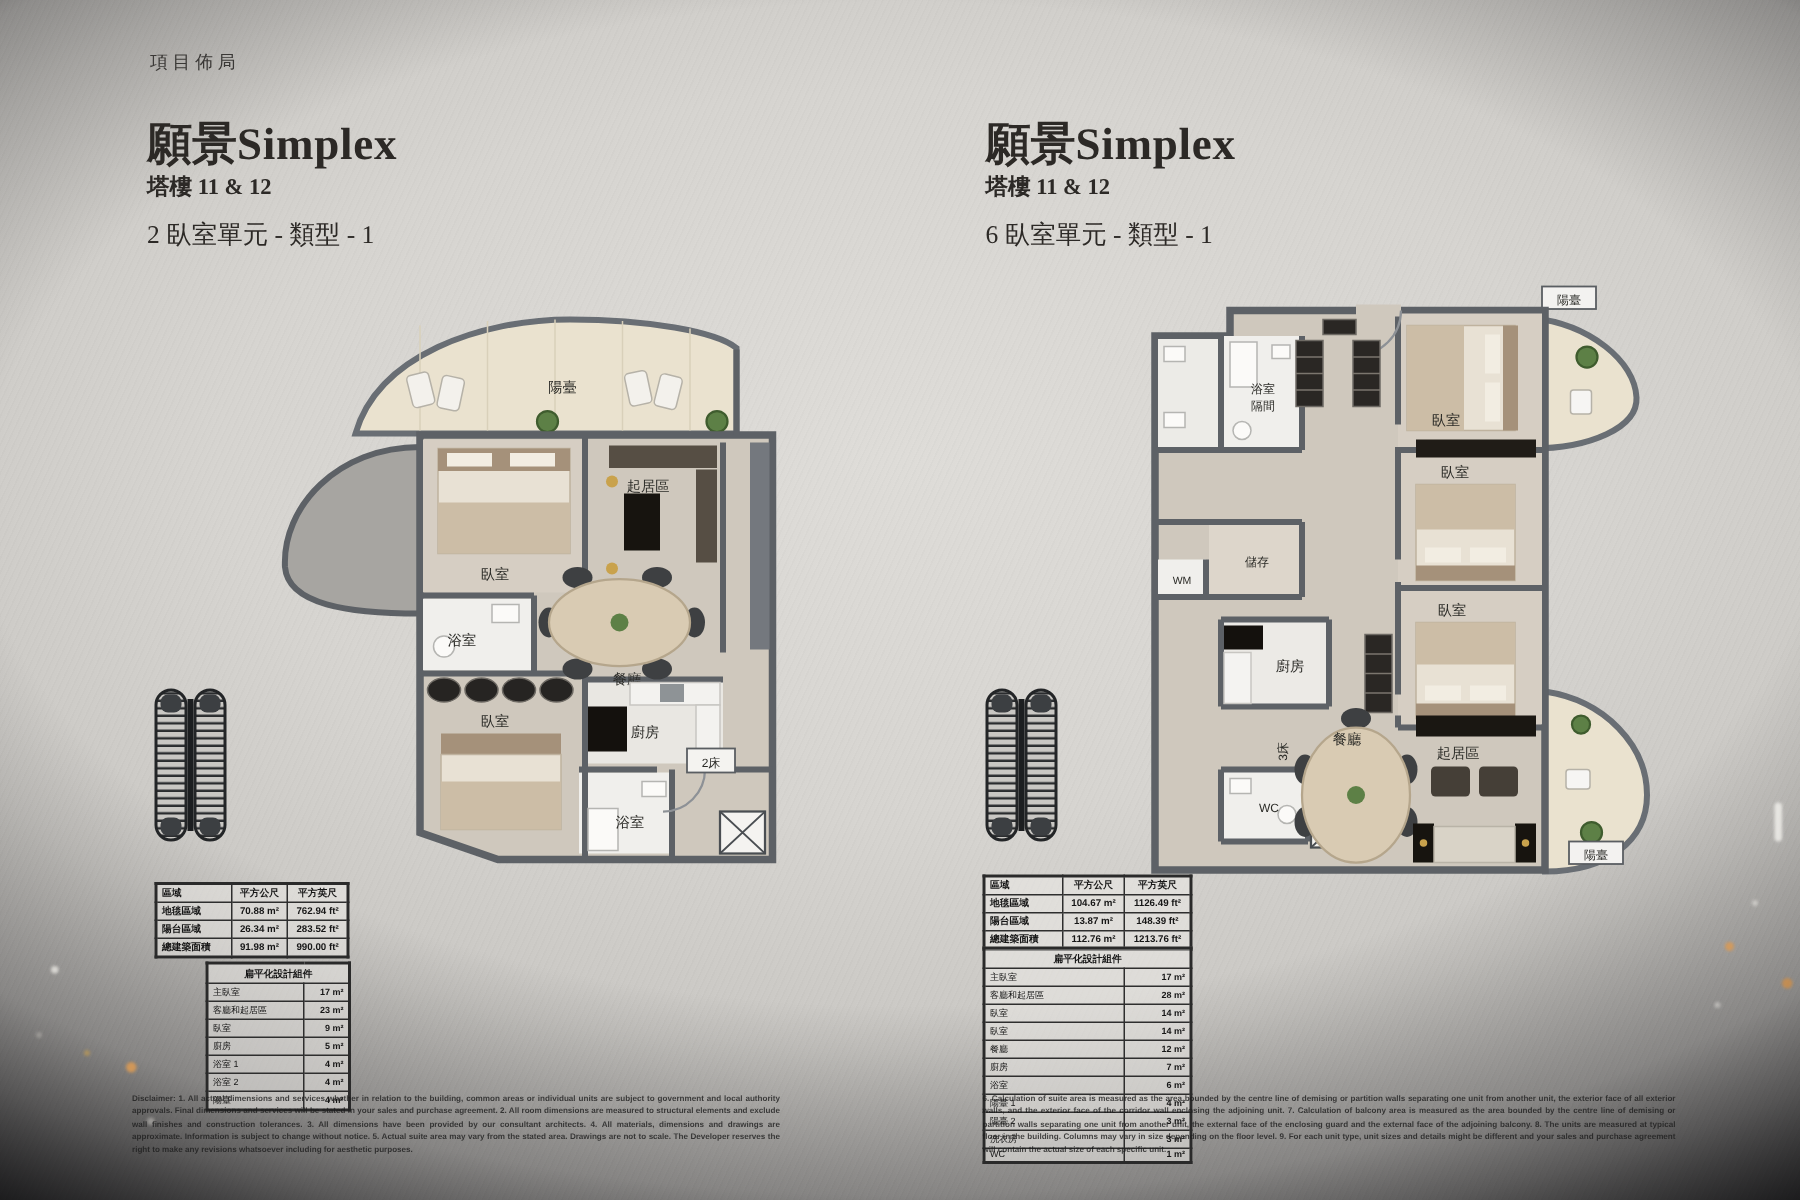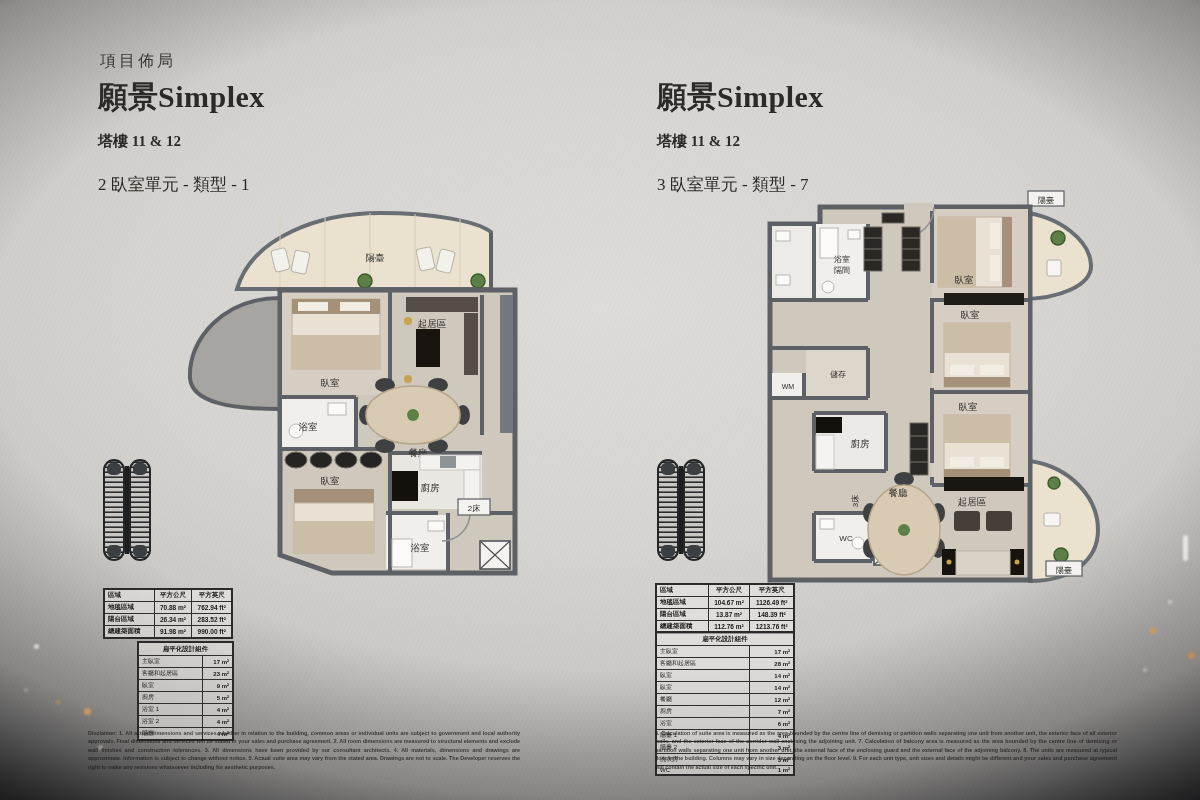--- a/index.html
+++ b/index.html
@@ -10,28 +10,28 @@
       #dedcd8 0%, #d6d4d0 32%, #c9c7c3 52%, #aeacaa 70%, #6a6968 86%, #17171a 100%);}
   .grain{position:absolute;inset:0;opacity:.45;
     background:repeating-linear-gradient(115deg, rgba(255,255,255,.06) 0 1px,
       rgba(0,0,0,.035) 1px 2px, transparent 2px 4px);}
   .vignette{position:absolute;inset:0;
     background:radial-gradient(88% 72% at 50% 42%, transparent 58%,
       rgba(10,10,12,.28) 80%, rgba(6,6,8,.88) 100%);}
   .dot{position:absolute;border-radius:50%;filter:blur(1.2px);}
   .streak{position:absolute;border-radius:3px;filter:blur(1px);}
 
-  .eyebrow{position:absolute;left:100px;top:51px;font-size:16px;letter-spacing:3px;
+  .eyebrow{position:absolute;left:100px;top:33px;font-size:12px;letter-spacing:3px;
     color:#3a3836;font-family:Liberation Sans, sans-serif;}
   .unit-head{position:absolute;color:#2c2926;}
   .uh-title{font-size:30px;line-height:1;}
   .uh-cjk{font-weight:700;margin-top:40px;}
   .uh-latin{font-weight:700;letter-spacing:.5px;}
-  .uh-tower{font-size:15px;font-weight:700;margin-top:20px;}
-  .uh-type{font-size:17px;font-weight:400;margin-top:22px;}
+  .uh-tower{font-size:15px;font-weight:700;margin-top:3px;}
+  .uh-type{font-size:17px;font-weight:400;margin-top:11px;}
 
   table.dtable{position:absolute;border-collapse:collapse;
     background:rgba(236,235,232,.55);font-family:"Liberation Sans",sans-serif;
     color:#161616;border:2px solid #2a2a2a;}
   table.dtable td{border:1px solid #2e2e2e;padding:1px 3px;white-space:nowrap;}
   .area-t{font-size:6.5px;}
   .area-t td.num{text-align:center;font-weight:700;}
   .area-t td.lab{font-weight:700;}
   .comp-t{font-size:6px;}
   .comp-t td.title{text-align:center;font-weight:700;font-size:6.5px;padding:1.5px 2px;}
@@ -72,21 +72,21 @@
     </div>
     <div class="uh-tower">塔樓 11 &amp; 12</div>
     <div class="uh-type">2 臥室單元 - 類型 - 1</div>
   </div>
 
   <div class="unit-head" style="left:657px;top:82px;">
     <div class="uh-title">
       <span class="uh-cjk">願景</span><span class="uh-latin">Simplex</span>
     </div>
     <div class="uh-tower">塔樓 11 &amp; 12</div>
-    <div class="uh-type">3 臥室單元 - 類型 - 7</div>
+    <div class="uh-type">6 臥室單元 - 類型 - 1</div>
   </div>
 
   <svg class="plan" style="left:180px;top:203px;" width="345" height="375" viewBox="0 0 345 375">
 
     <path d="M100,95 C45,95 8,135 10,175 C12,200 52,206 100,206 Z" fill="#a7a5a1" stroke="#5d6166" stroke-width="4"></path>
 
     <path d="M57,86 C72,34 140,10 200,10 C252,10 297,18 311,29 L311,86 Z" fill="#eae2cf" stroke="#696e74" stroke-width="4"></path>
     <path d="M100,14 V84 M145,11 V84 M190,10 V84 M235,11 V84 M280,16 V84" stroke="#d9d0ba" stroke-width="1"></path>
     <g fill="#f3f1ec" stroke="#b6b2a8" stroke-width="1">
       <rect x="93" y="46" width="15" height="22" rx="3" transform="rotate(-14 100 57)"></rect>

